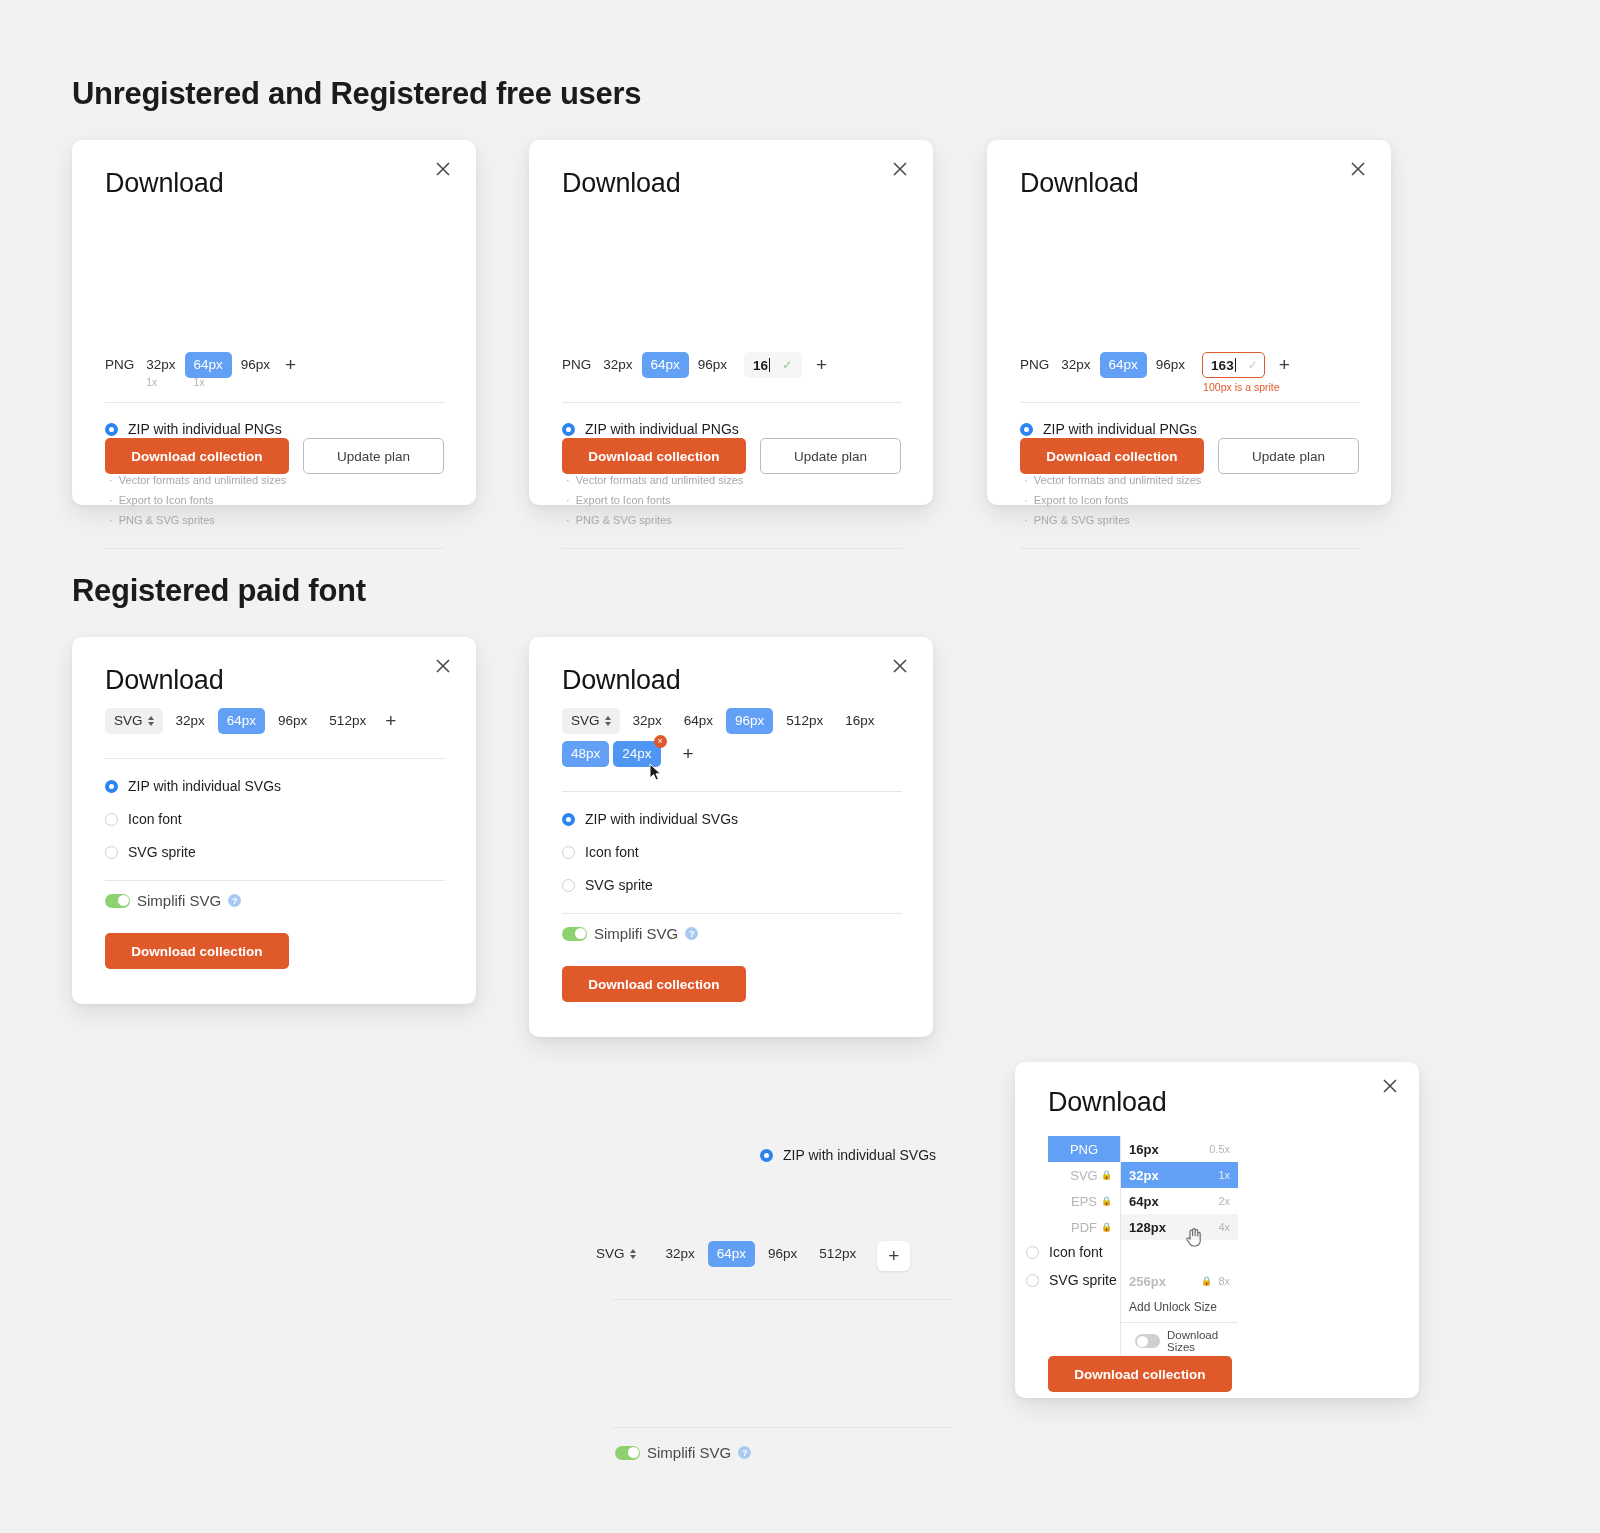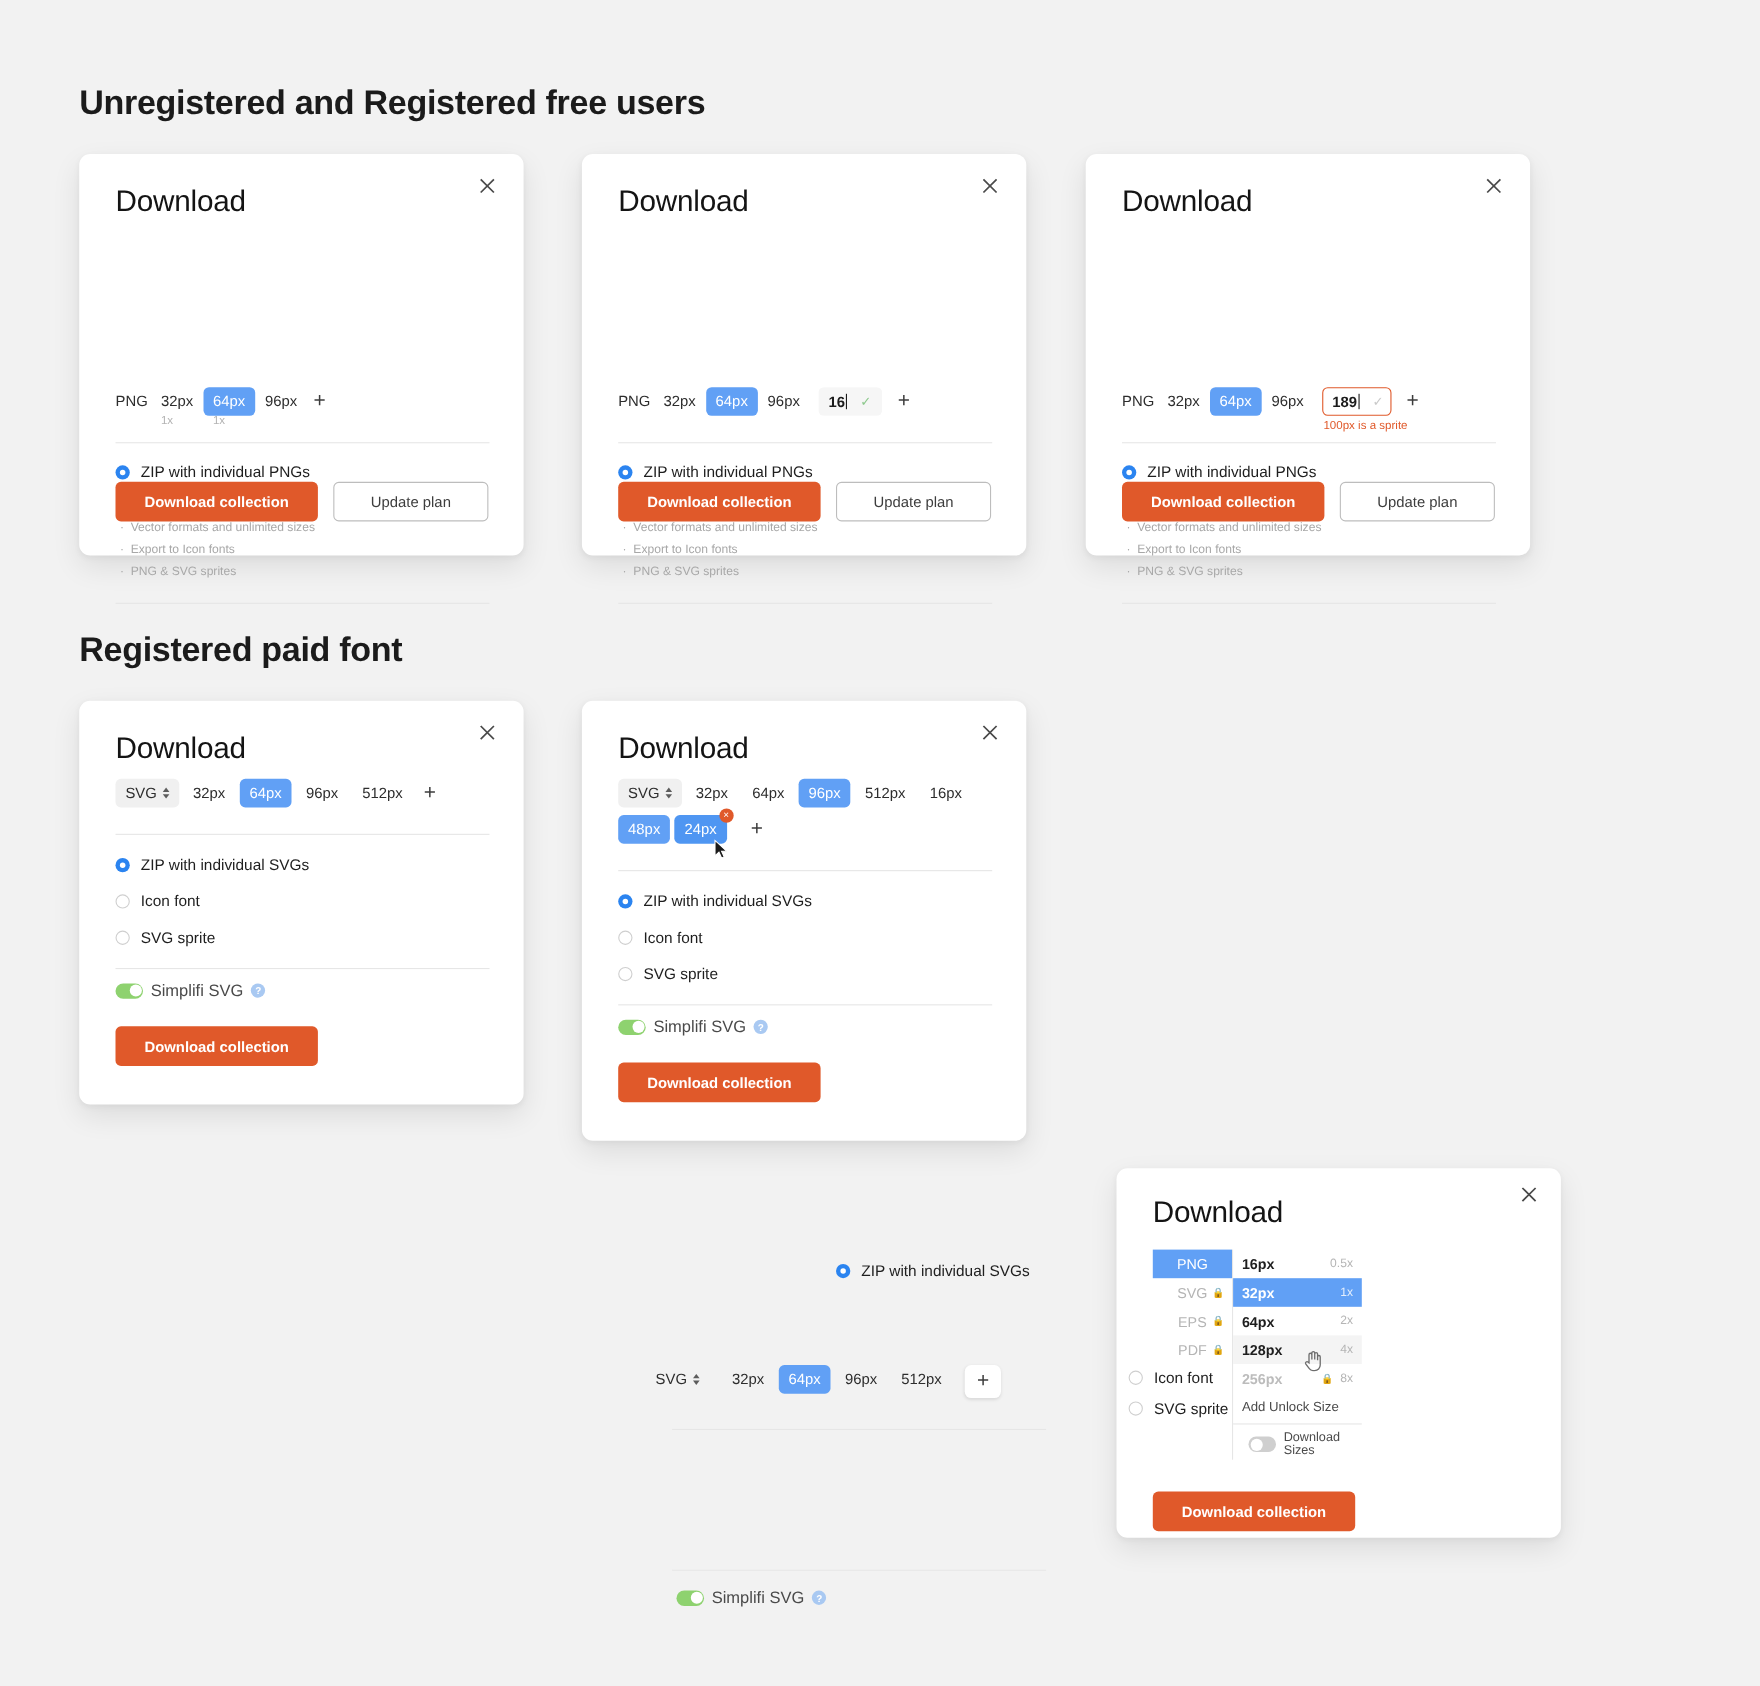--- a/index.html
+++ b/index.html
@@ -265,21 +265,21 @@
     cursor: pointer;
   }
   .dd-left .dd-opt { justify-content: center; position: relative; color:#b5b5b5; }
   .dd-left .dd-opt .lk { position: absolute; right: 7px; font-size: 9px; color:#b5b5b5; }
   .dd-left .dd-opt.sel { background: #61a0f5; color: #ffffff; font-weight: 400; }
   .dd-right .dd-opt { color: #1e1e1e; font-weight: bold; }
   .dd-right .dd-opt .x { font-size: 11px; color: #b5b5b5; font-weight: 400; }
   .dd-right .dd-opt.sel { background: #61a0f5; color: #ffffff; }
   .dd-right .dd-opt.sel .x { color: #e3eefc; }
   .dd-right .dd-opt.hover { background: #f4f4f4; }
-  .dd-right .dd-opt.locked { color: #bcbcbc; font-weight: bold; }
+  .dd-right .dd-opt.locked { color: #bcbcbc; font-weight: bold; margin-top: 28px; }
   .dd-right .dd-opt.locked .lk { font-size: 9px; color:#bcbcbc; margin-left:auto; margin-right:6px;}
   .dd-right .dd-opt.plain { font-weight: 400; color: #4a4a4a; font-size: 12px; }
   .dd-sep { height:1px; background:#e6e6e6; margin: 2px 0; }
   .dd-toggle-row {
     display:flex; align-items:center; gap:7px;
     padding: 4px 8px 2px 14px;
   }
   .dd-toggle-row .toggle-label { font-size: 11.5px; color:#4a4a4a; }
 
   
@@ -408,21 +408,21 @@
           <path d="M5 5 L17 17 M17 5 L5 17" stroke="#4a4a4a" stroke-width="1.6" fill="none"></path>
         </svg>
     </div>
 
     <div class="size-row" style="left:30px; top:212px;">
       <span class="fmt-label">PNG</span>
       <span class="size-chip">32px</span>
       <span class="size-chip sel">64px</span>
       <span class="size-chip">96px</span>
       <span class="size-input error" style="margin-left:8px;">
-        <span class="val">189</span>
+        <span class="val">163</span>
         <span class="caret-bar"></span>
         <span class="check">✓</span>
         <span class="err-msg">100px is a sprite</span>
       </span>
       <span class="plus-btn" style="margin-left:8px;">+</span>
     </div>
 
     <div class="divider" style="left:33px; top:262px; width:340px;"></div>
 
     <div class="radio-row" style="left:33px; top:281px;">

